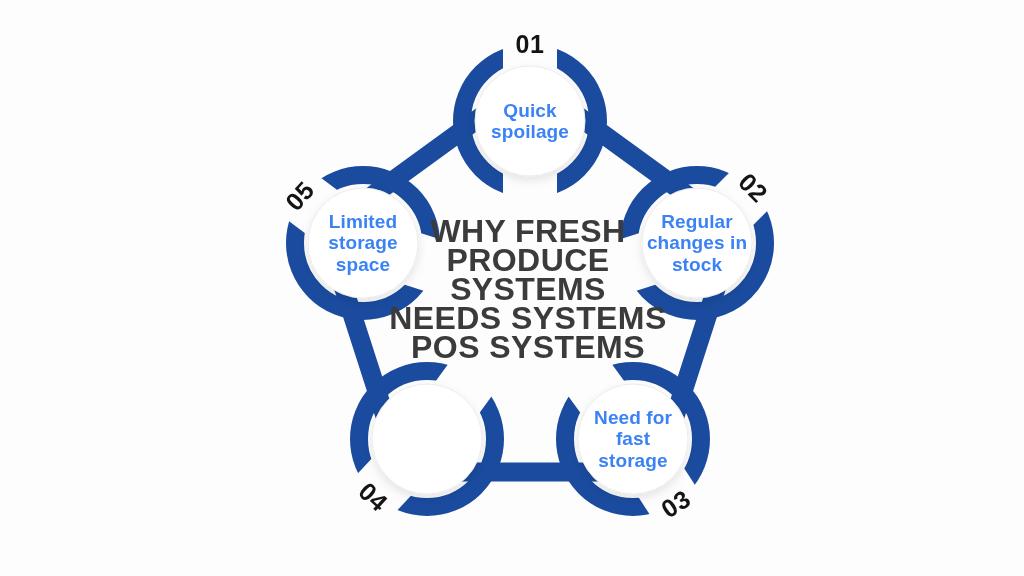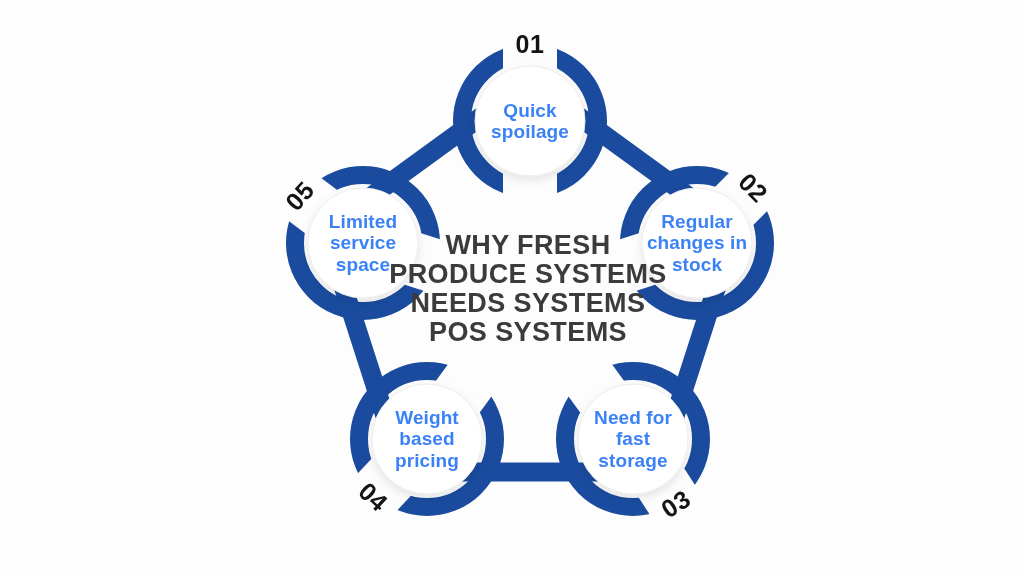--- a/index.html
+++ b/index.html
@@ -10,21 +10,21 @@
     overflow:hidden;
     font-family:"Liberation Sans","DejaVu Sans",sans-serif;
   }
   .diagram-svg{position:absolute;left:0;top:0;}
   .overlay{position:absolute;left:0;top:0;width:1024px;height:576px;}
   .center-title{
     position:absolute;left:528px;top:289px;
     transform:translate(-50%,-50%);
     width:280px;
     text-align:center;
-    font-size:27px;line-height:29px;
+    font-size:32px;line-height:29px;
     font-weight:800;
     letter-spacing:0.4px;
     color:#3b3b3b;
   }
   .node-label{
     position:absolute;
     transform:translate(-50%,-50%);
     text-align:center;
     font-size:19px;line-height:1.13;
     font-weight:700;
@@ -94,17 +94,16 @@
 
     <div class="node-number" style="left:530px;top:44px;transform:translate(-50%,-50%) rotate(0deg);">01</div>
     <div class="node-number" style="left:753px;top:188px;transform:translate(-50%,-50%) rotate(45deg);">02</div>
     <div class="node-number" style="left:676px;top:504px;transform:translate(-50%,-50%) rotate(-33deg);">03</div>
     <div class="node-number" style="left:373px;top:497px;transform:translate(-50%,-50%) rotate(43deg);">04</div>
     <div class="node-number" style="left:300px;top:196px;transform:translate(-50%,-50%) rotate(-48deg);">05</div>
 
     <div class="node-label" style="left:530px;top:121px;width:104px;">Quick spoilage</div>
     <div class="node-label" style="left:697px;top:243px;width:106px;">Regular changes in stock</div>
     <div class="node-label" style="left:633px;top:439px;width:92px;">Need for fast storage</div>
-    <div class="node-label" style="left:427px;top:439px;width:80px;">Weight based pricing</div>
-    <div class="node-label" style="left:363px;top:243px;width:90px;">Limited service space</div>
+    <div class="node-label" style="left:363px;top:243px;width:90px;">Limited storage space</div>
 
   </div>
 </div>
 
 </body></html>

